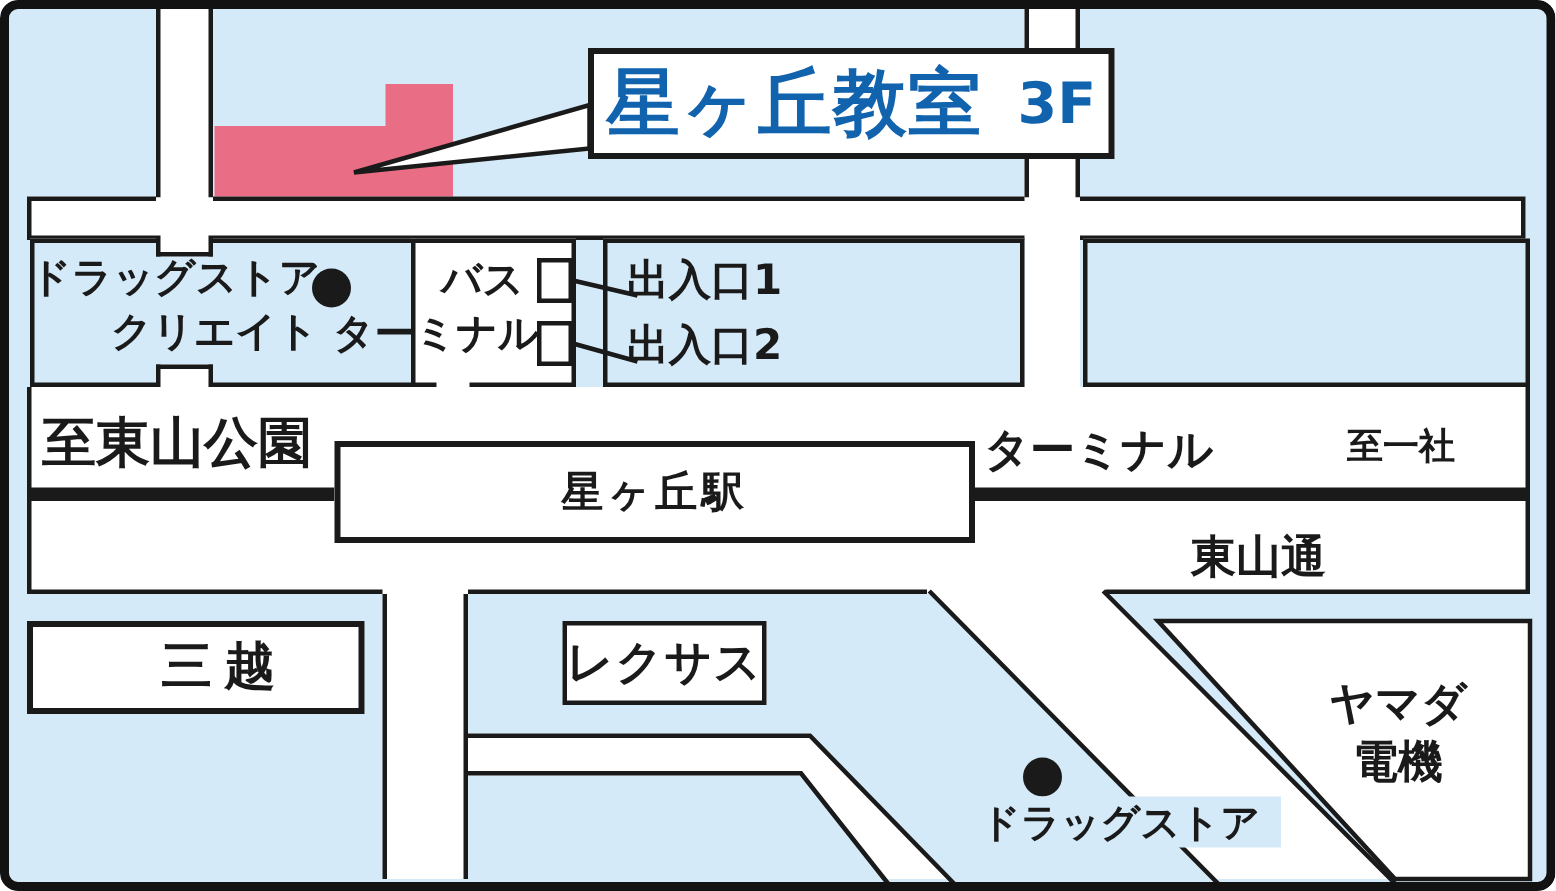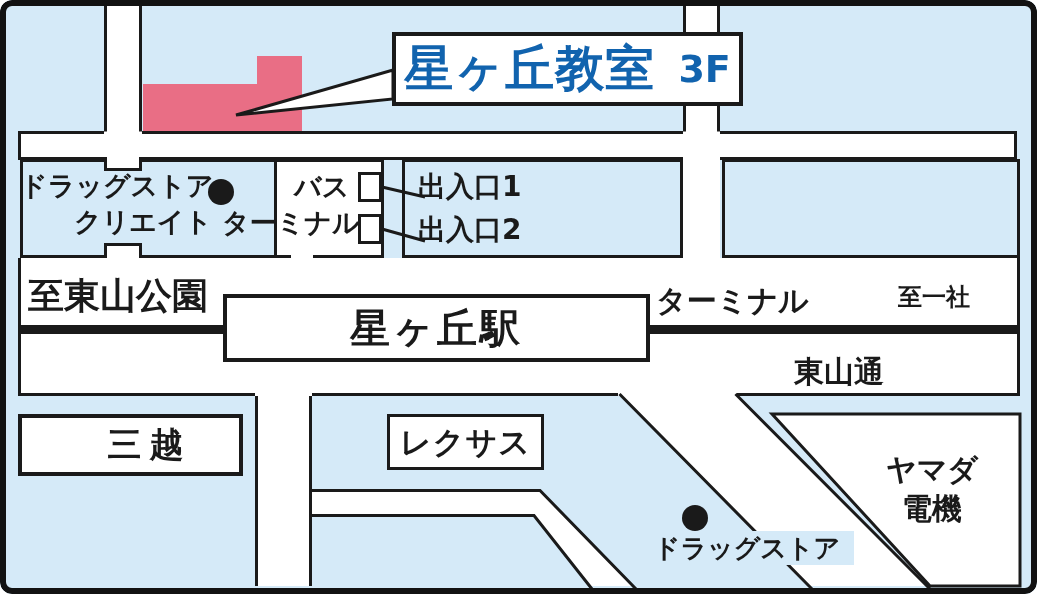--- a/index.html
+++ b/index.html
@@ -66,26 +66,26 @@
   <div class="busbox" style="left:274px;top:159px;width:110px;height:99px;"></div>
   <div class="block" style="left:402px;top:159px;width:281px;height:99px;"></div>
   <div class="block" style="left:722px;top:159px;width:298px;height:99px;"></div>
   <div class="stub top" style="left:104px;top:157px;width:38px;height:14px;"></div>
   <div class="stub bottom" style="left:104px;top:243px;width:38px;height:15px;"></div>
   <div class="patch" style="left:291px;top:252px;width:22px;height:10px;"></div>
   <div class="sq" style="left:358px;top:172px;width:24px;height:30px;"></div>
   <div class="sq" style="left:358px;top:214px;width:24px;height:30px;"></div>
 
   <div class="whitebox" style="left:223px;top:294px;width:427px;height:68px;">
-    <span class="lbl" style="position:static;font-size:40px;letter-spacing:3px;">星ヶ丘駅</span>
+    <span class="lbl" style="position:static;font-size:28px;letter-spacing:3px;">星ヶ丘駅</span>
   </div>
   <div class="whitebox" style="left:18px;top:414px;width:225px;height:62px;">
     <span class="lbl" style="position:static;font-size:34px;letter-spacing:8px;margin-left:38px;">三越</span>
   </div>
-  <div class="whitebox" style="left:387px;top:414px;width:157px;height:56px;border-width:3px;">
+  <div class="whitebox" style="left:375px;top:414px;width:136px;height:56px;border-width:3px;">
     <span class="lbl" style="position:static;font-size:31px;letter-spacing:1px;">レクサス</span>
   </div>
 
   <svg class="svg-overlay" viewBox="0 0 1037 594">
     <polygon points="236,115 393,70 393,99" fill="#ffffff" stroke="#1a1a1a" stroke-width="3"></polygon>
     <path d="M382,187 L425,197 M382,229 L425,241" stroke="#1a1a1a" stroke-width="3" fill="none"></path>
     <circle cx="221" cy="192" r="13" fill="#1a1a1a"></circle>
     <circle cx="695" cy="518" r="13" fill="#1a1a1a"></circle>
   </svg>
 

